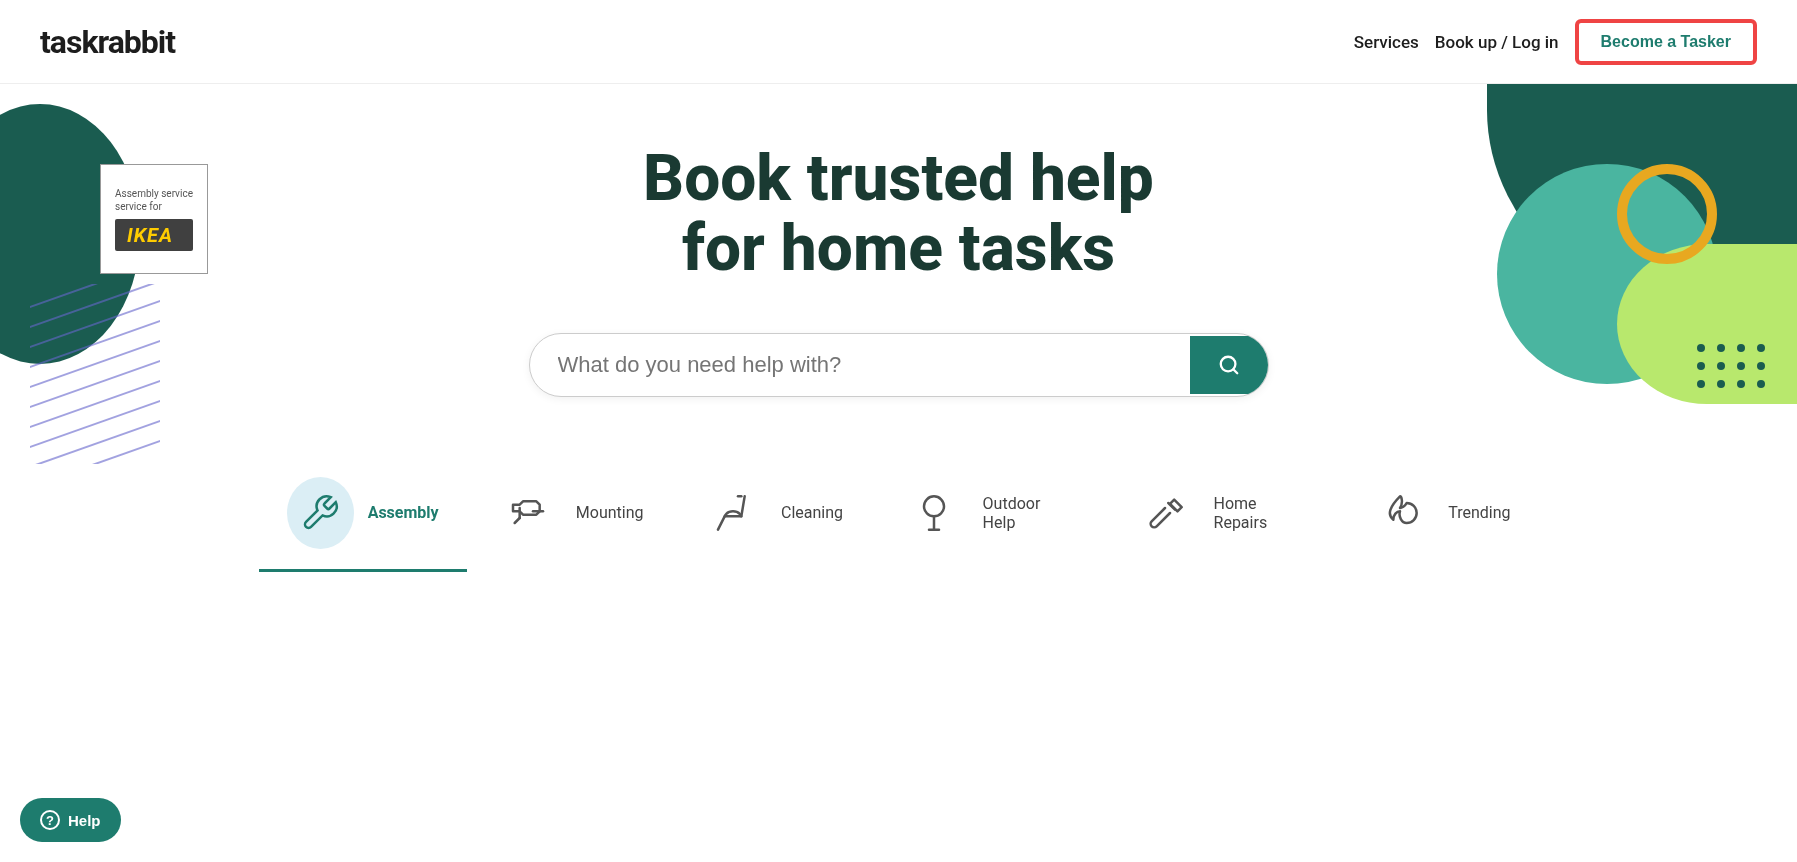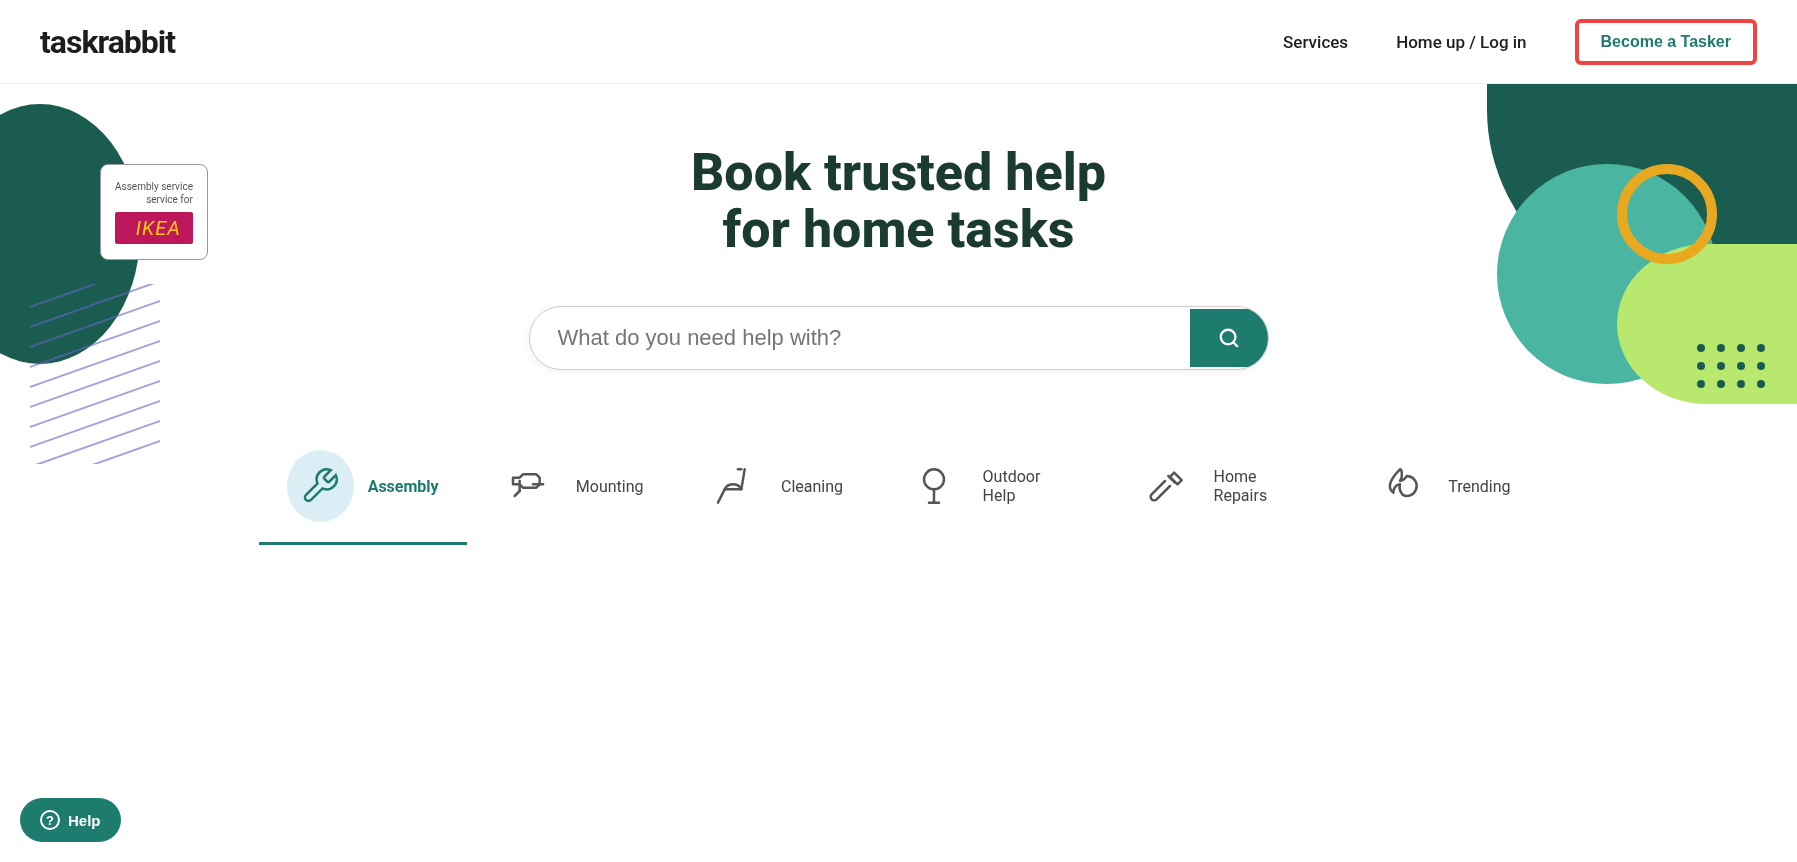--- a/index.html
+++ b/index.html
@@ -19,21 +19,21 @@
     }
     .nav-logo {
       font-size: 32px;
       font-weight: 700;
       color: #1d1d1d;
       letter-spacing: -1px;
     }
     .nav-right {
       display: flex;
       align-items: center;
-      gap: 48px;
+      gap: 16px;
     }
     .nav-link {
       font-size: 17px;
       font-weight: 500;
       color: #1d1d1d;
       cursor: pointer;
       text-decoration: none;
     }
     .nav-btn {
       border: 4px solid #ef4444;
@@ -136,52 +136,52 @@
       border-radius: 50%;
       display: block;
     }
 
     
     .ikea-badge {
       position: absolute;
       left: 100px;
       top: 80px;
       border: 1.5px solid #999;
-      border-radius: 8px;
-      padding: 15px 14px;
-      text-align: right;
+      border-radius: 0;
+      padding: 22px 14px;
+      text-align: left;
       z-index: 2;
       background: #fff;
     }
     .ikea-badge-text {
       font-size: 10px;
       color: #555;
       line-height: 1.3;
     }
     .ikea-logo {
       margin-top: 6px;
-      background: #be185d;
+      background: #404040;
       color: #ffcc00;
       font-size: 20px;
-      font-weight: 400;
+      font-weight: 700;
       padding: 4px 12px;
       border-radius: 2px;
       font-style: italic;
       letter-spacing: 1px;
     }
 
     
     .hero-content {
       position: relative;
       z-index: 2;
       text-align: center;
       max-width: 700px;
     }
     .hero-title {
-      font-size: 52px;
+      font-size: 64px;
       font-weight: 800;
       color: #1a3a32;
       line-height: 1.1;
       margin-bottom: 48px;
     }
 
     
     .search-bar {
       position: relative;
       z-index: 2;
@@ -287,21 +287,21 @@
       z-index: 100;
     }
   </style>
 </head>
 <body>
 
 <nav>
   <span class="nav-logo">taskrabbit</span>
   <div class="nav-right">
     <a class="nav-link">Services</a>
-    <a class="nav-link">Home up / Log in</a>
+    <a class="nav-link">Book up / Log in</a>
     <button class="nav-btn">Become a Tasker</button>
   </div>
 </nav>
 
 <section class="hero">
 
   <div class="bg-dark-circle-left"></div>
   <div class="bg-stripes-left">
     <svg viewBox="0 0 130 180" xmlns="http://www.w3.org/2000/svg">
       <g stroke="#6666cc" stroke-width="2" opacity="0.6">

